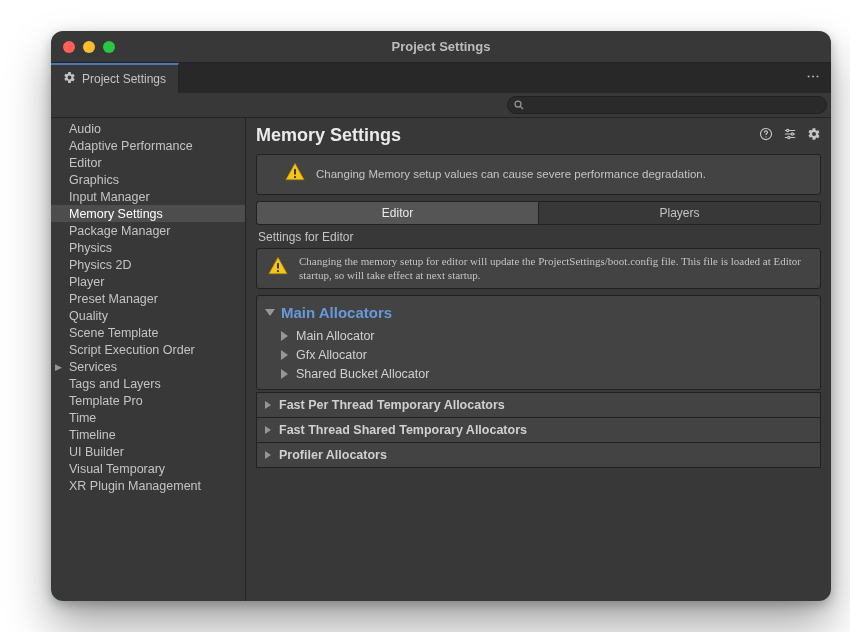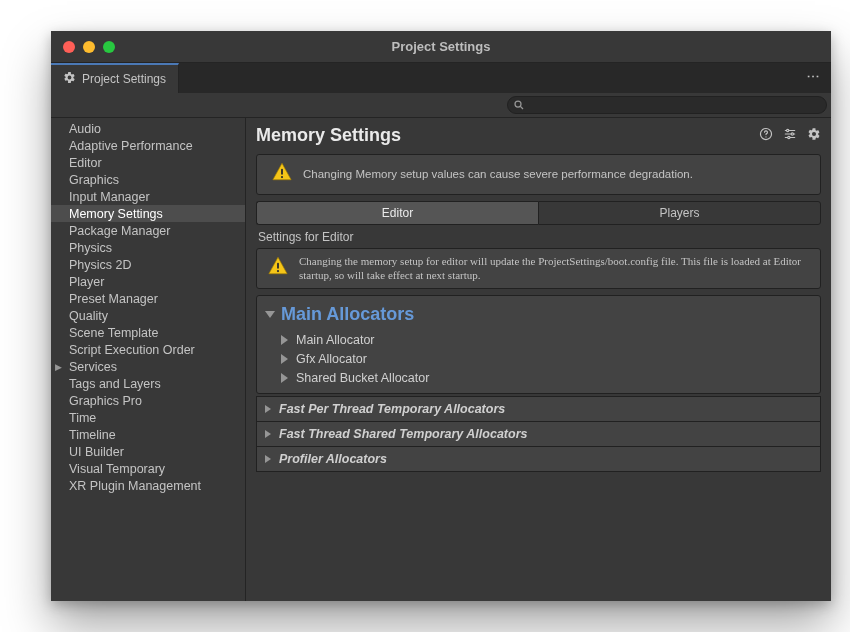--- a/index.html
+++ b/index.html
@@ -5,21 +5,21 @@
   * { box-sizing: border-box; margin: 0; padding: 0; }
   html, body { height: 100%; }
   body {
     display: flex; align-items: center; justify-content: center;
     font-family: -apple-system, "Segoe UI", Arial, sans-serif;
     background: #fff; color: #c4c4c4;
     font-size: 13px;
   }
   .window {
     width: 780px; height: 570px;
-    background: #86efac; border-radius: 0;
+    background: #86efac; border-radius: 12px;
     box-shadow: 0 25px 45px rgba(0,0,0,.35), 0 4px 12px rgba(0,0,0,.25);
     overflow: hidden; display: flex; flex-direction: column;
     position: relative;
     margin-left: 32px;
   }
   
   .titlebar {
     height: 32px; display: flex; align-items:center; justify-content:center;
     background: #383838; position: relative;
     border-bottom: 1px solid #242424; flex-shrink:0;
@@ -44,38 +44,38 @@
   .side-item{ padding:1.5px 6px 1.5px 18px; font-size:12.5px; color:#c4c4c4; cursor:pointer; white-space:nowrap; position:relative;}
   .side-item.sel{ background:#4d4d4d; color:#fff;}
   .side-item .exp{ position:absolute; left:4px; top:4px; font-size:9px; color:#969696;}
   
   .main{ flex:1; background:#383838; display:flex; flex-direction:column; overflow:hidden;}
   .mainhead{ display:flex; align-items:center; justify-content:space-between; padding:7px 10px 8px 10px;}
   .mainhead h1{ font-size:18px; font-weight:600; color:#eaeaea;}
   .headicons{display:flex; gap:10px; align-items:center;}
   .headicons svg{width:14px;height:14px;color:#c4c4c4;}
   .content{ flex:1; overflow-y:auto; padding:0 10px 10px 10px;}
-  .warnbox{ background:#434343; border:1px solid #212121; border-radius:3px; padding:6px 14px; display:flex; gap:10px; align-items:center; font-size:11.5px; color:#c4c4c4; line-height:1.35;}
+  .warnbox{ background:#434343; border:1px solid #212121; border-radius:3px; padding:6px 27px; display:flex; gap:10px; align-items:center; font-size:11.5px; color:#c4c4c4; line-height:1.35;}
   .warnbox.small{ padding:5px 10px; font-size:11px;font-family:Liberation Serif, serif;}
   .warnicon svg{width:22px;height:22px;}
   .tabs{ display:flex; margin:6px 0 0 0; font-size:12px;}
   .tabbtn{ flex:1; text-align:center; padding:4px 0; background:#383838; border:1px solid #212121; color:#c4c4c4; cursor:pointer;}
   .tabbtn.active{ background:#555; color:#eaeaea;}
   .tabbtn:first-child{border-right:none; border-top-left-radius:3px; border-bottom-left-radius:3px;}
   .tabbtn:last-child{border-top-right-radius:3px; border-bottom-right-radius:3px;}
   .subtitle{ font-size:12px; color:#c4c4c4; padding:5px 2px 4px 2px;}
   .fold-section{ background:#434343; border:1px solid #212121; border-radius:3px; margin-top:6px; padding:6px 0 4px 0;}
-  .fold-head{ display:flex; align-items:center; gap:6px; padding:2px 8px; font-size:18px; cursor:pointer;}
+  .fold-head{ display:flex; align-items:center; gap:6px; padding:2px 8px; font-size:15px; cursor:pointer;}
   .fold-head.link{ color:#6699d8; font-weight:600;}
   .tri{ width:0;height:0; border-style:solid;}
   .tri.down{ border-width:7px 5px 0 5px; border-color:#969696 transparent transparent transparent;}
   .tri.right{ border-width:5px 0 5px 7px; border-color:transparent transparent transparent #969696;}
   .sublist{ padding:3px 0 2px 24px;}
   .subrow{ display:flex; align-items:center; gap:8px; padding:2.5px 0; font-size:12.5px; color:#d0d0d0;}
-  .folds-outer{ margin-top:2px;font-style:italic;}
+  .folds-outer{ margin-top:2px;}
   .fold-row{ background:#434343; border:1px solid #212121; border-top:none; padding:5px 8px; display:flex; align-items:center; gap:8px; font-size:12.5px; color:#d0d0d0; font-weight:600; cursor:pointer;}
   .fold-row:first-child{border-top:1px solid #212121;}
   .fold-row .tri.right{border-width:4.5px 0 4.5px 6.5px;}
 </style>
 </head>
 <body>
 
 <div class="window">
 
   <div class="titlebar">
@@ -122,21 +122,21 @@
         <div class="side-item"><span>Package Manager</span></div>
         <div class="side-item"><span>Physics</span></div>
         <div class="side-item"><span>Physics 2D</span></div>
         <div class="side-item"><span>Player</span></div>
         <div class="side-item"><span>Preset Manager</span></div>
         <div class="side-item"><span>Quality</span></div>
         <div class="side-item"><span>Scene Template</span></div>
         <div class="side-item"><span>Script Execution Order</span></div>
         <div class="side-item"><span class="exp">▶</span><span>Services</span></div>
         <div class="side-item"><span>Tags and Layers</span></div>
-        <div class="side-item"><span>Graphics Pro</span></div>
+        <div class="side-item"><span>Template Pro</span></div>
         <div class="side-item"><span>Time</span></div>
         <div class="side-item"><span>Timeline</span></div>
         <div class="side-item"><span>UI Builder</span></div>
         <div class="side-item"><span>Visual Temporary</span></div>
         <div class="side-item"><span>XR Plugin Management</span></div>
       </div>
 
     <div class="main">
       <div class="mainhead">
         <h1>Memory Settings</h1>

